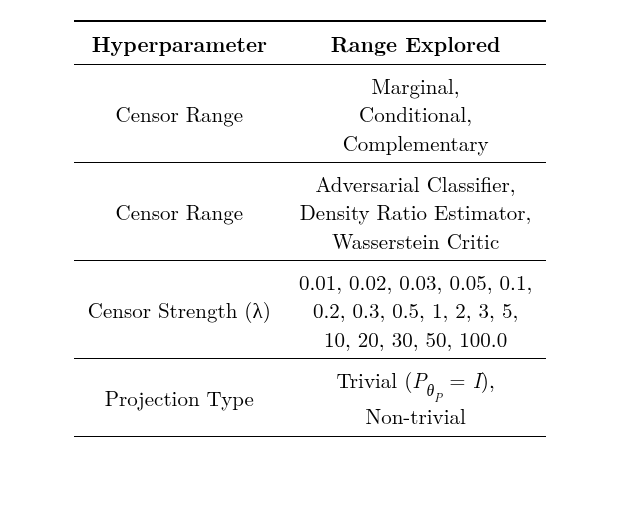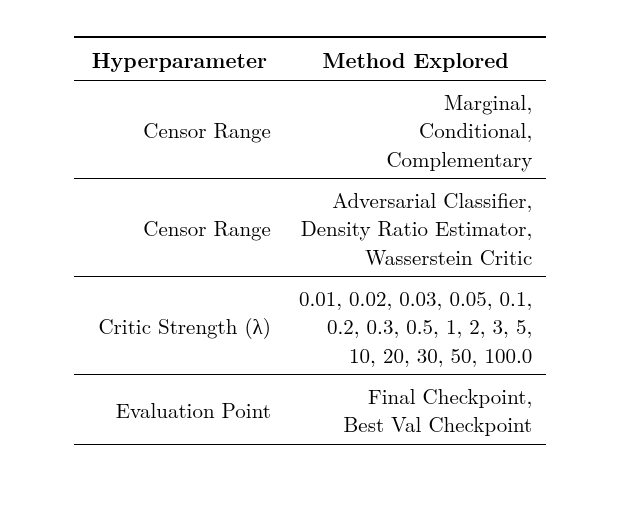--- a/index.html
+++ b/index.html
@@ -5,32 +5,32 @@
     body {
       margin: 0;
       padding: 20px;
       font-family: "Latin Modern Roman", "Computer Modern", Georgia, serif;
       background: #fff;
       width: 620px;
       box-sizing: border-box;
     }
     table {
       border-collapse: collapse;
-      margin: 16px auto;
+      margin: 0 auto;
       font-size: 21px;
     }
     th {
       font-weight: bold;
       text-align: center;
       padding: 6px 18px;
       border-top: 2px solid #000;
       border-bottom: 1.3px solid #000;
     }
     td {
-      text-align: right;
+      text-align: center;
       padding: 6px 14px;
       border-bottom: 1px solid #000;
       vertical-align: middle;
       line-height: 1.35;
     }
     tr:last-child td {
       border-bottom: 1.3px solid #000;
     }
     .sub {
       font-size: 0.75em;
@@ -42,34 +42,34 @@
       font-style: italic;
     }
   </style>
 </head>
 <body>
 
 <table>
   <thead>
     <tr>
       <th>Hyperparameter</th>
-      <th>Method Explored</th>
+      <th>Range Explored</th>
     </tr>
   </thead>
   <tbody>
     <tr>
       <td>Censor Range</td>
       <td>Marginal,<br>Conditional,<br>Complementary</td>
     </tr>
     <tr>
       <td>Censor Range</td>
       <td>Adversarial Classifier,<br>Density Ratio Estimator,<br>Wasserstein Critic</td>
     </tr>
     <tr>
-      <td>Critic Strength (λ)</td>
+      <td>Censor Strength (λ)</td>
       <td>0.01, 0.02, 0.03, 0.05, 0.1,<br>0.2, 0.3, 0.5, 1, 2, 3, 5,<br>10, 20, 30, 50, 100.0</td>
     </tr>
     <tr>
-      <td>Evaluation Point</td>
-      <td>Final Checkpoint,<br>Best Val Checkpoint</td>
+      <td>Projection Type</td>
+      <td>Trivial (<span class="ital">P</span><span class="sub ital">θ<span class="sub">P</span></span> = <span class="ital">I</span>),<br>Non-trivial</td>
     </tr>
   </tbody>
 </table>
 
 </body></html>

